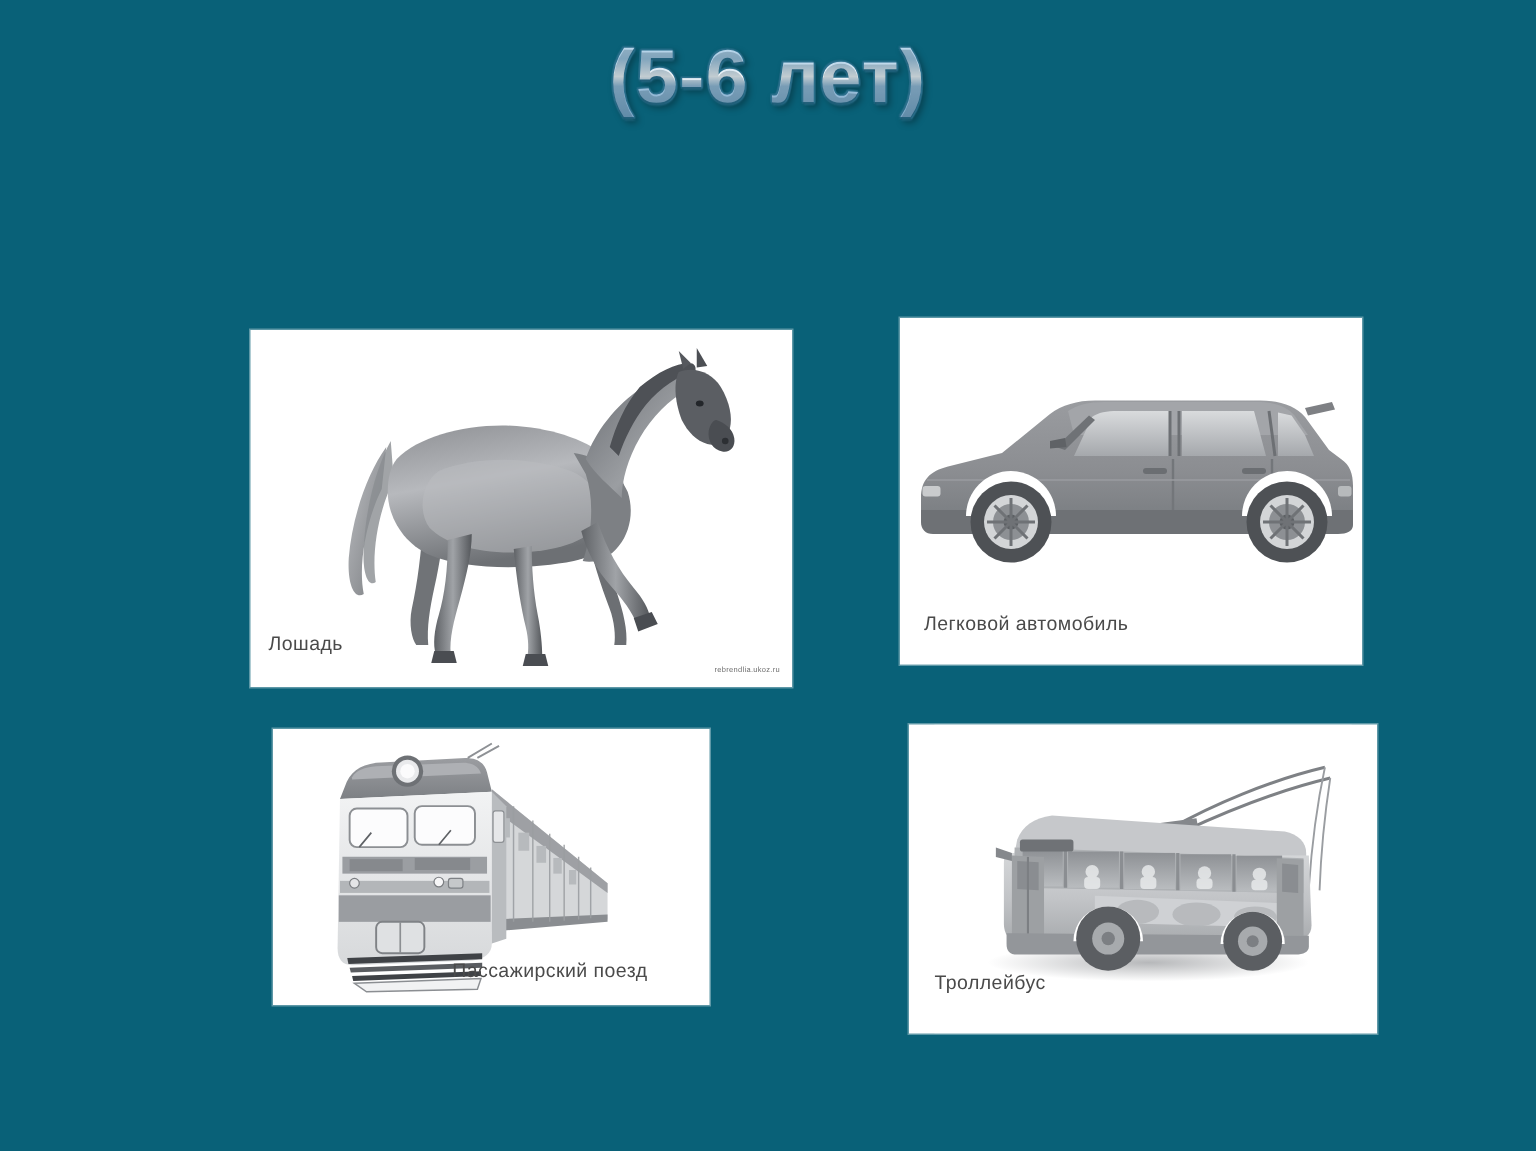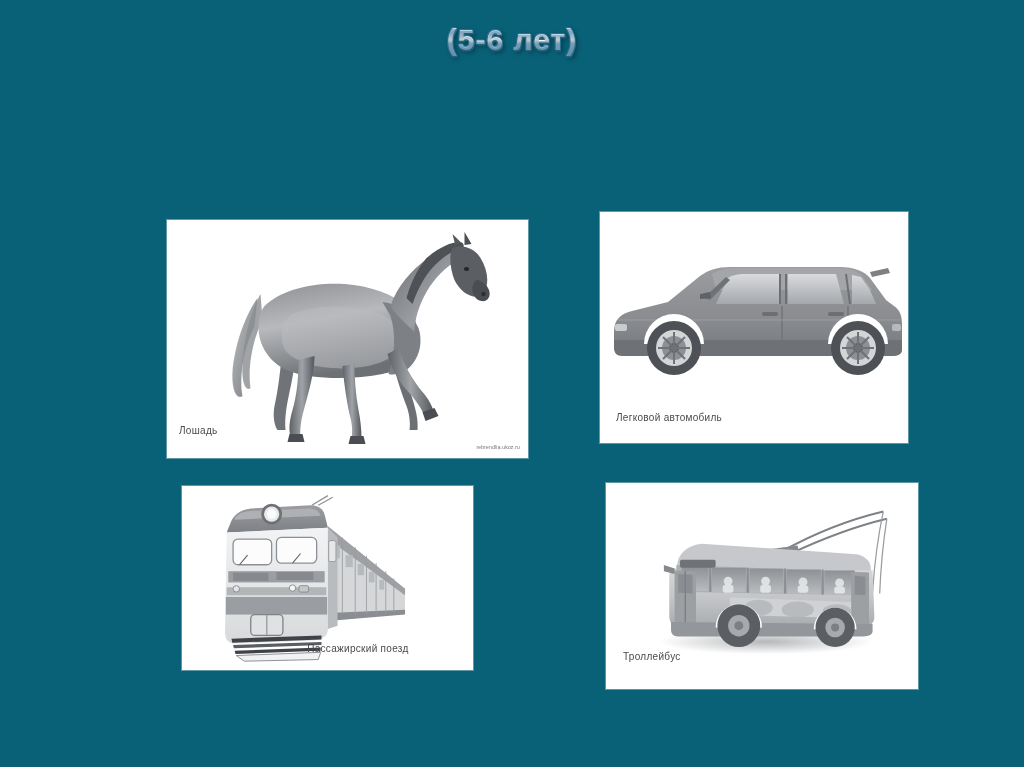--- a/index.html
+++ b/index.html
@@ -23,33 +23,33 @@
     line-height:1.08;
     background-image:linear-gradient(180deg,#cfe4f2 0%,#a9cbe4 28%,#ffffff 50%,#9dc0db 62%,#7fa9c9 100%);
     -webkit-background-clip:text;
     background-clip:text;
     color:transparent;
     -webkit-text-fill-color:transparent;
     text-shadow:0 1px 0 rgba(10,50,70,.25);
     filter:drop-shadow(1px 1px 0 #2b6f8c) drop-shadow(-1px 0 0 #2b6f8c) drop-shadow(0 -1px 0 #2b6f8c) drop-shadow(2px 2px 2px rgba(0,0,0,.30));
   }
   .title-line1{font-size:46px;}
-  .title-line2{font-size:30px;margin-top:2px;}
+  .title-line2{font-size:50px;margin-top:2px;}
 
   
   .card{
     position:absolute;
     background:#ffffff;
     box-shadow:0 0 0 1px rgba(255,255,255,.35);
     overflow:hidden;
   }
   .card .art{position:absolute;inset:0;}
   .card-label{
     position:absolute;
-    font-size:10px;
+    font-size:13px;
     color:#4a4a4a;
     letter-spacing:.3px;
     white-space:nowrap;
   }
   .card-credit{
     position:absolute;
     font-size:5px;
     color:#6f6f6f;
     letter-spacing:.2px;
     white-space:nowrap;

